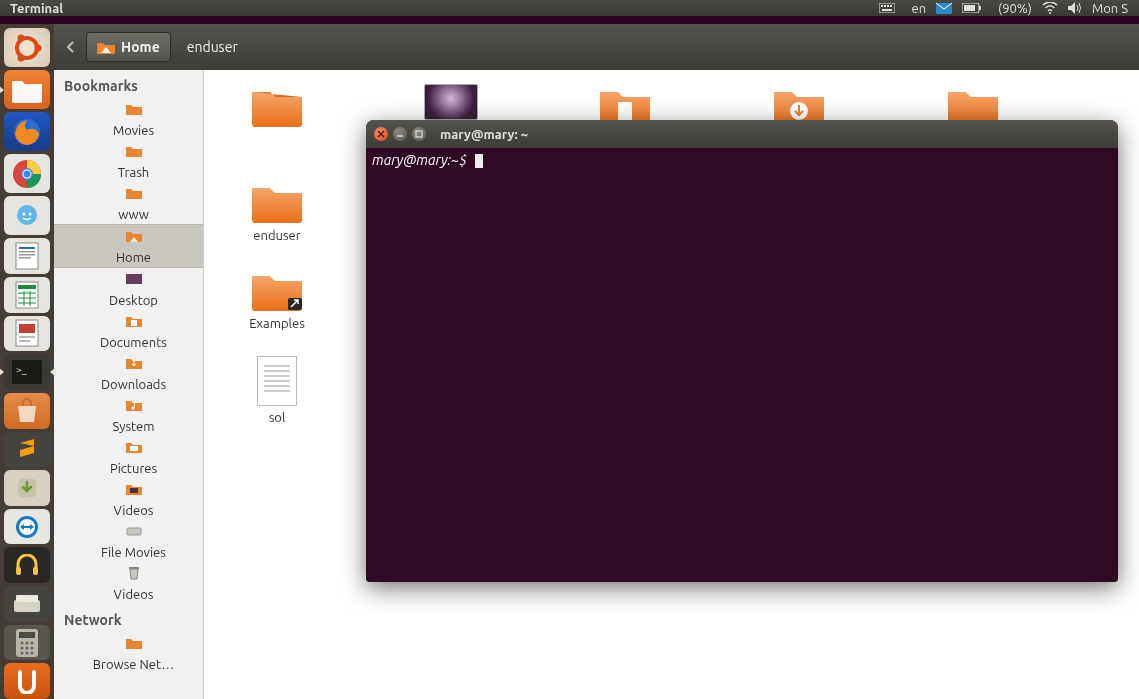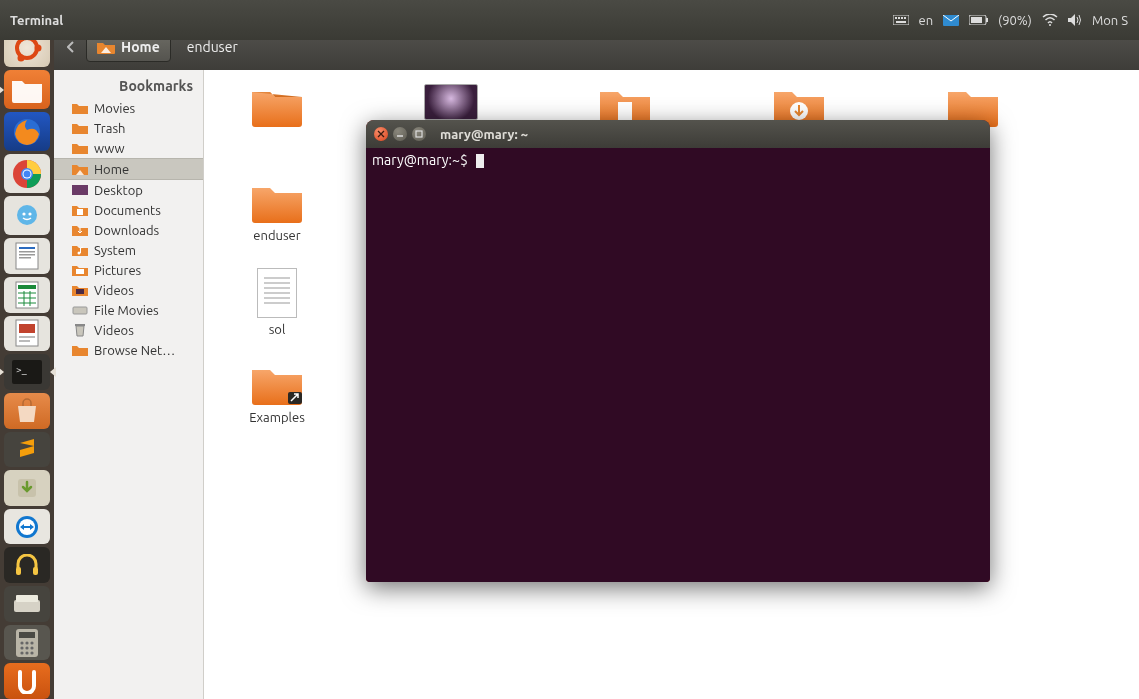--- a/index.html
+++ b/index.html
@@ -1,64 +1,64 @@
 <!DOCTYPE html>
 <html><head>
 <meta charset="utf-8">
 <style>
 * { margin: 0; padding: 0; box-sizing: border-box; font-family: "Ubuntu", "Segoe UI", sans-serif; }
 html, body { width: 1139px; height: 699px; overflow: hidden; background: #2c001e; }
 
 
-.top-panel { position: absolute; top: 0; left: 0; right: 0; height: 40px; background: linear-gradient(#4a4a44, #3a3a34); color: #ddd; display: flex; align-items: center; font-size: 13px; padding: 0 6px; z-index: 10; }
+.top-panel { position: absolute; top: 0; left: 0; right: 0; height: 16px; background: linear-gradient(#4a4a44, #3a3a34); color: #ddd; display: flex; align-items: center; font-size: 13px; padding: 0 6px; z-index: 10; }
 .top-panel .left { flex: 0 0 auto; font-weight: bold; padding-left: 4px; }
 .top-panel .spacer { flex: 1; }
-.top-panel .ind { display: inline-flex; align-items: center; gap: 9px; padding: 0 5px; cursor: pointer; }
+.top-panel .ind { display: inline-flex; align-items: center; gap: 16px; padding: 0 5px; cursor: pointer; }
 .top-panel svg { fill: #ddd; }
 
 
 .launcher { position: absolute; top: 24px; left: 0; width: 54px; bottom: 0; background: rgba(70,65,55,0.93); display: flex; flex-direction: column; align-items: center; padding-top: 4px; gap: 3px; z-index: 5; }
 .launcher .tile { width: 46px; height: 46px; border-radius: 6px; display: flex; align-items: center; justify-content: center; background: rgba(255,255,255,0.08); position: relative; cursor: pointer; }
 .launcher .tile.small { height: 42px; }
 .launcher .tile.ubuntu { background: radial-gradient(circle,#f0e6d8,#d6c9b3); }
 .launcher .arrow-left { position: absolute; left: -6px; top: 50%; transform: translateY(-50%); width:0;height:0;border-top:5px solid transparent;border-bottom:5px solid transparent;border-left:6px solid #e6e0d6; }
 .launcher .arrow-right { position: absolute; right: -6px; top: 50%; transform: translateY(-50%); width:0;height:0;border-top:5px solid transparent;border-bottom:5px solid transparent;border-right:6px solid #e6e0d6; }
 
 
 .nautilus { position: absolute; top: 24px; left: 54px; right: 0; bottom: 0; background: #f2f1f0; display: flex; flex-direction: column; }
 .path-bar { height: 46px; background: linear-gradient(#55544f,#3e3d39); display: flex; align-items: center; padding-left: 8px; gap: 6px; }
 .path-btn { display: inline-flex; align-items: center; gap: 6px; color: #eee; font-size: 14px; padding: 6px 10px; border-radius: 4px; cursor: pointer; }
 .path-btn.home { background: linear-gradient(#6c6b64,#55544f); border: 1px solid #2b2b27; font-weight: bold; }
 .path-btn .folder-ico { width: 18px; height: 14px; }
 .path-nav-btn { width: 18px; height: 20px; display:flex; align-items:center; justify-content:center; color:#bbb; cursor:pointer; }
 
 .nautilus-body { flex: 1; display: flex; overflow: hidden; }
 .sidebar { width: 150px; background: #f2f1f0; border-right: 1px solid #d0cec9; overflow-y: auto; font-size: 13px;}
-.sidebar .section-title { font-weight: bold; color: #555; padding: 8px 10px 4px 10px; font-size: 14px; text-align: right; }
-.sidebar .item { display: flex; align-items: center; gap: 6px; padding: 3px 8px 3px 18px; color: #333; cursor: pointer;}
+.sidebar .section-title { font-weight: bold; color: #555; padding: 8px 10px 4px 10px; font-size: 14px; }
+.sidebar .item { display: flex; align-items: center; gap: 6px; padding: 3px 8px 3px 18px; color: #333; cursor: pointer; flex-direction: column;}
 .sidebar .item.selected { background: #c9c7bf; border-top:1px solid #b7b5ad; border-bottom:1px solid #b7b5ad; }
 .sidebar .item .ico { width: 16px; height: 14px; flex: 0 0 16px; }
 
 .content { flex: 1; background: #fff; position: relative; overflow: hidden; }
 .icon-grid-row1 { position: absolute; top: 14px; left: 20px; display: flex; gap: 68px; }
 .file-item { width: 106px; display: flex; flex-direction: column; align-items: center; gap: 4px; font-size: 13px; color: #333; text-align: center; cursor: pointer;}
 .file-item .big-folder { width: 54px; height: 44px; }
 .file-item .desktop-thumb { width: 54px; height: 36px; background: radial-gradient(circle at 50% 40%, #d7b9e0, #3a1f3d 70%); border: 1px solid #aaa; border-radius: 2px;}
 .file-item .doc-thumb { width: 40px; height: 50px; background: #fff; border: 1px solid #bbb; position: relative; }
 .file-item .doc-thumb::before { content:""; position:absolute; top:8px; left:6px; right:6px; height:2px; background:#ccc; box-shadow: 0 5px 0 #ccc,0 10px 0 #ccc,0 15px 0 #ccc,0 20px 0 #ccc,0 25px 0 #ccc; }
 
 
-.terminal { position: absolute; top: 120px; left: 366px; width: 624px; height: 462px; background: #7f1d1d; border-radius: 8px 8px 4px 4px; box-shadow: 0 6px 24px rgba(0,0,0,0.55); overflow: hidden; z-index: 50; }
+.terminal { position: absolute; top: 120px; left: 366px; width: 752px; height: 462px; background: #7f1d1d; border-radius: 8px 8px 4px 4px; box-shadow: 0 6px 24px rgba(0,0,0,0.55); overflow: hidden; z-index: 50; }
 .term-titlebar { height: 28px; background: linear-gradient(#54534d,#3d3c37); display: flex; align-items: center; padding: 0 8px; gap: 8px; }
 .term-titlebar .btns { display: flex; gap: 5px; }
 .term-titlebar .btn { width: 14px; height: 14px; border-radius: 50%; display:flex; align-items:center; justify-content:center; cursor:pointer; }
 .term-titlebar .btn.close { background: radial-gradient(circle at 35% 30%, #f98d6a, #d9431d); }
 .term-titlebar .btn.min, .term-titlebar .btn.max { background: radial-gradient(circle at 35% 30%, #8a877c, #5c5a51); }
 .term-title { color: #dedcd6; font-size: 13px; font-weight: bold; margin-left: 6px; }
-.term-body { font-family: "Ubuntu Mono","DejaVu Sans Mono",monospace; font-size: 14px; color: #eee; padding: 4px 6px; background: #300a24; height: calc(100% - 28px);}
+.term-body { font-family: "Ubuntu Mono","DejaVu Sans Mono",monospace; font-size: 14px; color: #eee; padding: 4px 6px; background: #300a24; height: calc(100% - 28px); font-style: italic;}
 .cursor-block { display:inline-block; width:8px; height:14px; background:#eee; vertical-align:text-bottom; }
 
 </style>
 </head>
 <body>
 
 <svg width="0" height="0" style="position:absolute">
   <defs>
     <linearGradient id="folderGrad" x1="0" y1="0" x2="0" y2="1">
       <stop offset="0" stop-color="#f7a66a"></stop>
@@ -350,20 +350,21 @@
           <span>File Movies</span>
         </div>
       <div class="item">
           <svg class="ico" viewBox="0 0 16 14">
             <path d="M4 3 H12 L11 13 H5 Z" fill="#c9c6bc" stroke="#888"></path>
             <rect x="3" y="1" width="10" height="2" fill="#888"></rect>
           </svg>
           <span>Videos</span>
         </div>
 
+      <div class="section-title">Network</div>
       <div class="item">
           <svg class="ico" viewBox="0 0 16 14">
             <path d="M0 3 h5 l2 2 h9 v8 H0 Z" fill="#e8862f"></path>
           </svg>
           <span>Browse Net…</span>
         </div>
     </div>
 
     <div class="content">
 
@@ -398,30 +399,30 @@
       </div>
 
       <div style="position:absolute; top:110px; left:20px; display:flex; flex-direction:column; gap:26px;">
         <div class="file-item">
           <svg class="big-folder" viewBox="0 0 54 44">
               <path d="M2 8 h18 l5 5 h27 v27 a3 3 0 0 1 -3 3 H5 a3 3 0 0 1 -3 -3 Z" fill="url(#folderGrad)"></path>
             </svg>
           <span>enduser</span>
         </div>
         <div class="file-item">
+          <svg class="big-folder" viewBox="0 0 54 44">
+              <path d="M2 8 h18 l5 5 h27 v27 a3 3 0 0 1 -3 3 H5 a3 3 0 0 1 -3 -3 Z" fill="url(#folderGrad)"></path>
+              <rect x="38" y="30" width="14" height="12" rx="2" fill="#2a2824"></rect>
+              <path d="M41 39 L48 32 M44 32 H48 V36" stroke="#fff" stroke-width="1.5" fill="none"></path>
+            </svg>
+          <span>Examples</span>
+        </div>
+        <div class="file-item">
           <div class="doc-thumb"></div>
           <span>sol</span>
-        </div>
-        <div class="file-item">
-          <svg class="big-folder" viewBox="0 0 54 44">
-              <path d="M2 8 h18 l5 5 h27 v27 a3 3 0 0 1 -3 3 H5 a3 3 0 0 1 -3 -3 Z" fill="url(#folderGrad)"></path>
-              <rect x="38" y="30" width="14" height="12" rx="2" fill="#2a2824"></rect>
-              <path d="M41 39 L48 32 M44 32 H48 V36" stroke="#fff" stroke-width="1.5" fill="none"></path>
-            </svg>
-          <span>Examples</span>
         </div>
       </div>
     </div>
   </div>
 </div>
 
 <div class="terminal">
   <div class="term-titlebar">
     <div class="btns">
       <div class="btn close">

